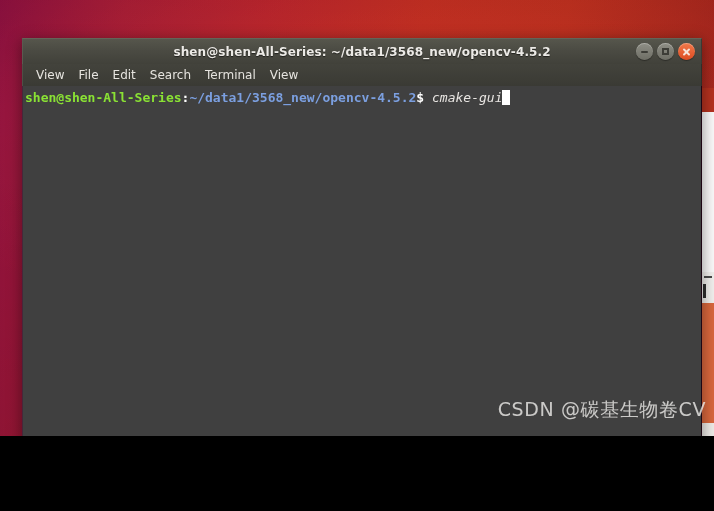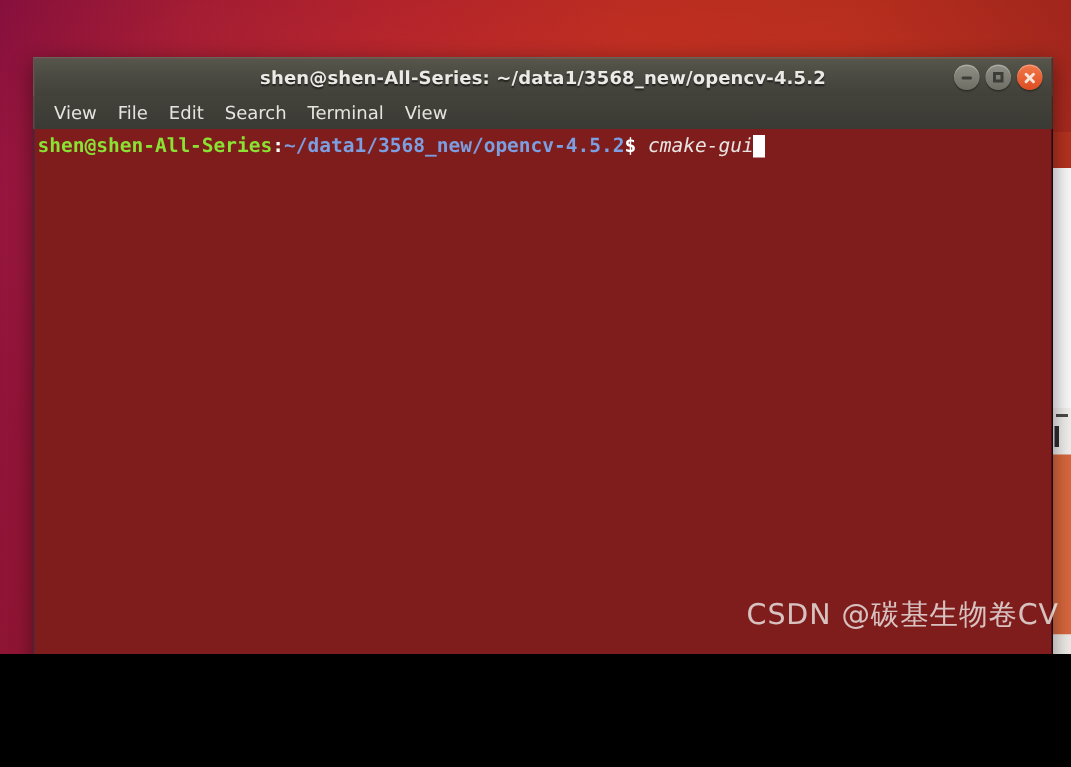--- a/index.html
+++ b/index.html
@@ -239,21 +239,21 @@
     color: #e6e4df;
     padding: 1px 7px;
     white-space: nowrap;
     user-select: none;
     cursor: default;
   }
 
   .term-body {
     position: relative;
     height: 402px;
-    background: #7f1d1d;
+    background: #404040;
     border-left: 1px solid #47263a;
     border-right: 1px solid #1d0714;
     border-bottom: 1px solid #1d0714;
     box-sizing: border-box;
     padding: 3px 0 0 2px;
     overflow: hidden;
   }
   .term-line {
     font-family: "DejaVu Sans Mono", monospace;
     font-size: 13px;

